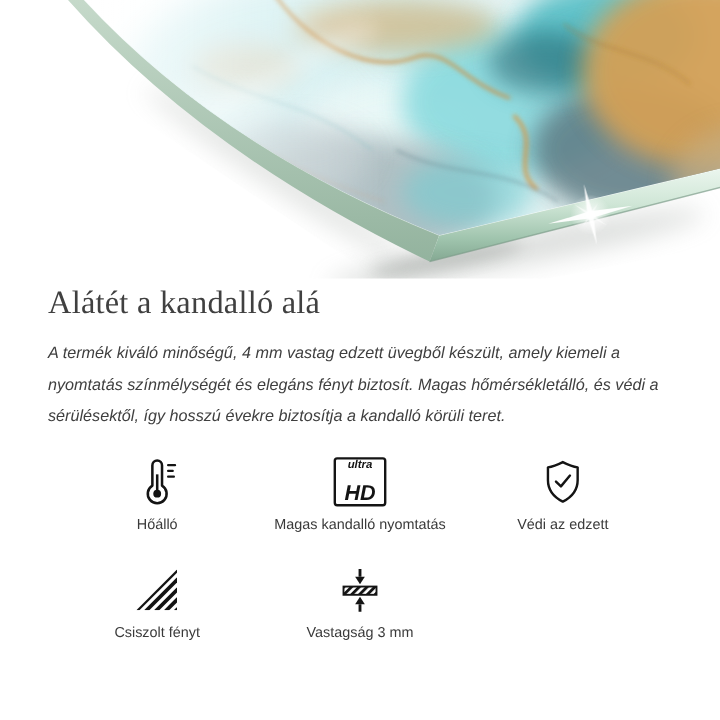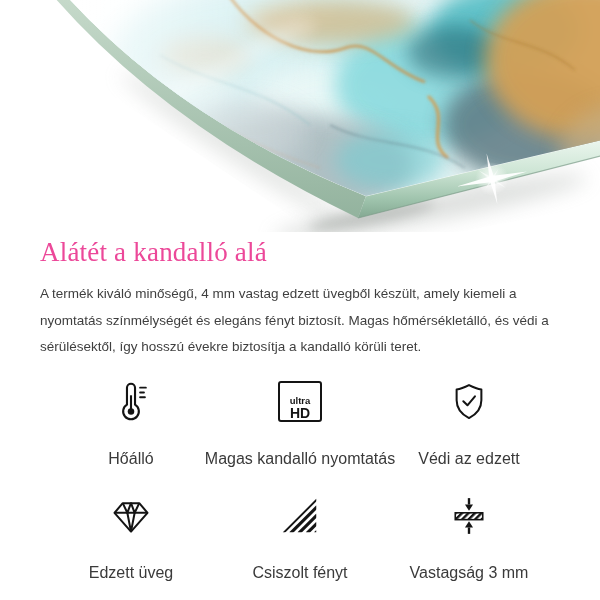--- a/index.html
+++ b/index.html
@@ -1,28 +1,28 @@
 <!DOCTYPE html>
 <html><head>
 <meta charset="utf-8">
 <style>
   html,body{margin:0;padding:0;background:#ffffff;}
   body{width:600px;height:600px;overflow:hidden;font-family:"Liberation Sans",sans-serif;color:#3f3f3f;}
   .hero{width:600px;height:232px;display:block;}
   .content{padding:0 40px;}
-  h1{margin:4px 0 0 0;font-family:"Liberation Serif","DejaVu Serif",serif;font-weight:400;font-size:27px;line-height:32px;color:#ec4899;letter-spacing:0.2px;}
+  h1{margin:4px 0 0 0;font-family:"Liberation Serif","DejaVu Serif",serif;font-weight:400;font-size:27px;line-height:32px;color:#404040;letter-spacing:0.2px;}
   h1 span{display:block;}
-  .desc{margin:13px 0 0 0;font-size:13.5px;line-height:26.5px;color:#3f3f3f;max-width:530px;}
+  .desc{margin:13px 0 0 0;font-size:13.5px;line-height:26.5px;color:#3f3f3f;max-width:530px;font-style:italic;}
   .features{margin-top:17px;display:grid;grid-template-columns:35% 30% 35%;row-gap:24px;}
   .feature{display:flex;flex-direction:column;align-items:center;}
   .icon-box{height:48px;display:flex;align-items:center;justify-content:center;}
-  .feature .label{margin-top:24px;font-size:16px;color:#3a3a3a;white-space:nowrap;}
-  .uhd-box{width:40px;height:37px;border:2.6px solid #141414;border-radius:3px;display:flex;flex-direction:column;align-items:center;justify-content:flex-end;color:#141414;}
+  .feature .label{margin-top:4px;font-size:12px;color:#3a3a3a;white-space:nowrap;}
+  .uhd-box{width:40px;height:37px;border:2.6px solid #141414;border-radius:3px;display:flex;flex-direction:column;align-items:center;justify-content:space-between;color:#141414;font-style:italic;}
   .uhd-top{font-size:9.5px;font-weight:700;line-height:1;}
-  .uhd-bottom{font-size:14px;font-weight:700;line-height:1;margin-top:1px;}
+  .uhd-bottom{font-size:18px;font-weight:700;line-height:1;margin-top:1px;}
   svg .stroke{fill:none;stroke:#141414;stroke-width:2.2;}
 </style>
 </head>
 <body>
 
 <svg class="hero" viewBox="0 0 600 232" aria-hidden="true">
   <defs>
     <clipPath id="panelClip">
       <path d="M366,196 L640,131 L640,-30 L48,-30 L56,-16 Q172,118 366,196 Z"></path>
     </clipPath>
@@ -152,33 +152,20 @@
     <div class="feature">
       <div class="icon-box">
         <svg width="44" height="44" viewBox="0 0 48 48">
           <path class="stroke" stroke-width="2.3" stroke-linejoin="round" d="M24 5.5 C28 7.5 33.5 9.7 37.5 10.3 L37.5 22 C37.5 31.5 31 37.9 24 41.5 C17 37.9 10.5 31.5 10.5 22 L10.5 10.3 C14.5 9.7 20 7.5 24 5.5 Z"></path>
           <path class="stroke" stroke-width="2.5" stroke-linecap="round" stroke-linejoin="round" d="M17.8 23.2 L22.3 27.6 L30.5 17.8"></path>
         </svg>
       </div>
       <div class="label">Védi az edzett</div>
     </div>
 
-    <div class="feature">
-      <div class="icon-box">
-        <svg width="44" height="44" viewBox="0 0 48 48">
-          <g class="stroke" stroke-width="2.1" stroke-linejoin="round">
-            <path d="M15 10 L33 10 L42 20.5 L24 41 L6 20.5 Z"></path>
-            <path d="M6 20.5 H42"></path>
-            <path d="M15 10 L20 20.5 L24 10 L28 20.5 L33 10"></path>
-            <path d="M20 20.5 L24 41 M28 20.5 L24 41"></path>
-          </g>
-        </svg>
-      </div>
-      <div class="label">Edzett üveg</div>
-    </div>
 
     <div class="feature">
       <div class="icon-box">
         <svg width="44" height="44" viewBox="0 0 48 48">
           <defs>
               <clipPath id="triClip">
                 <path d="M5 42 L42 5 L42 42 Z"></path>
               </clipPath>
             </defs>
           <g clip-path="url(#triClip)" stroke="#141414" stroke-width="3.4">

